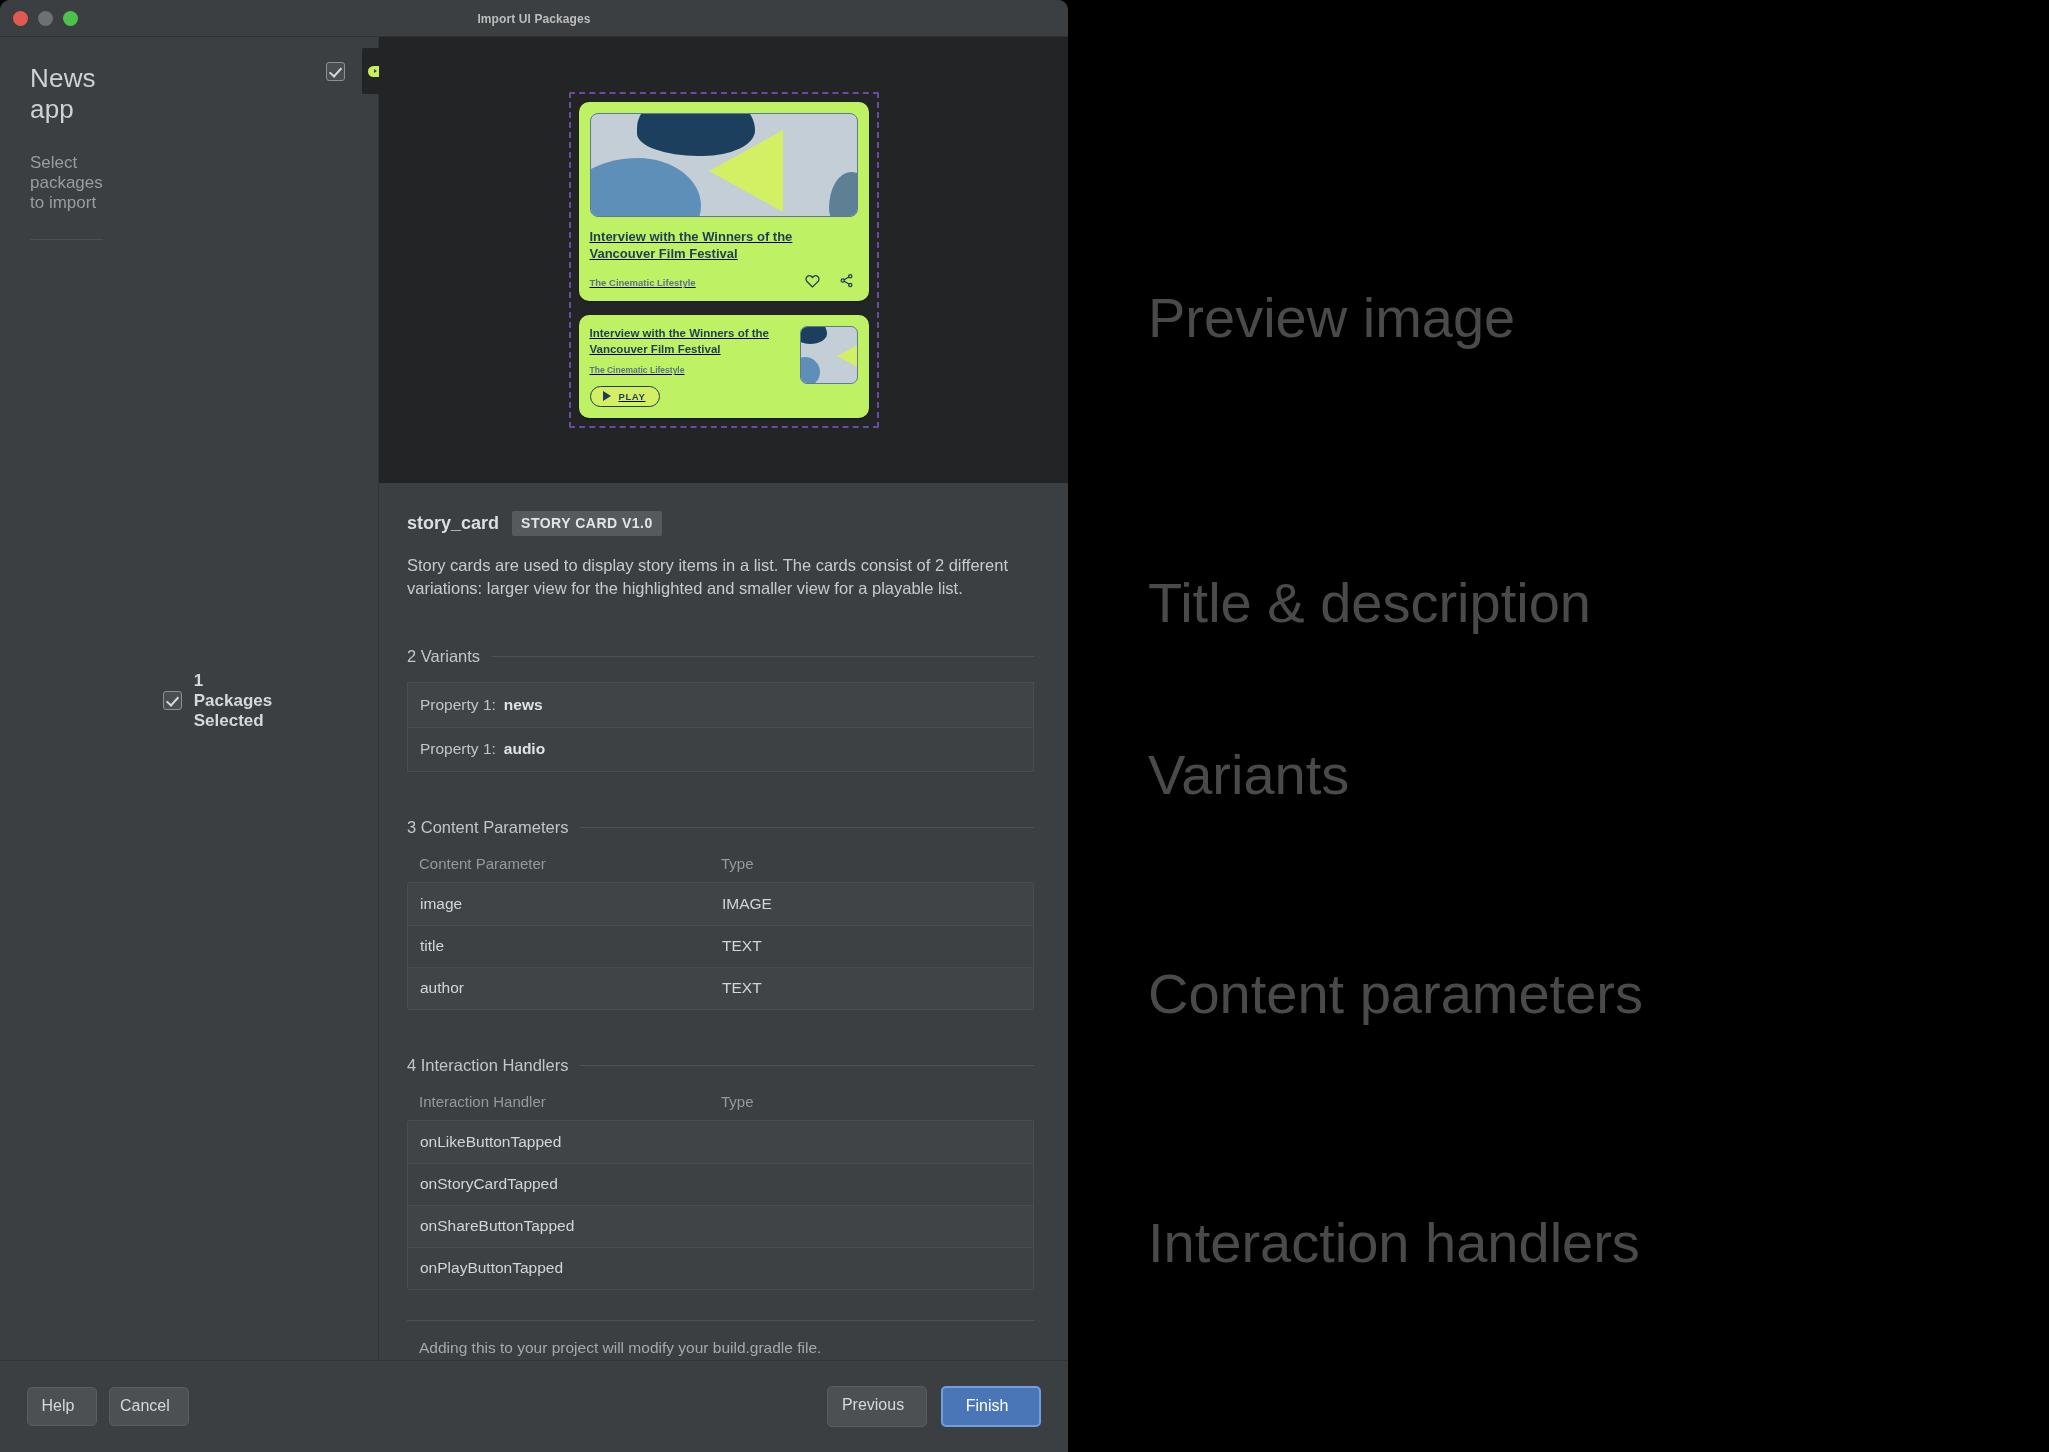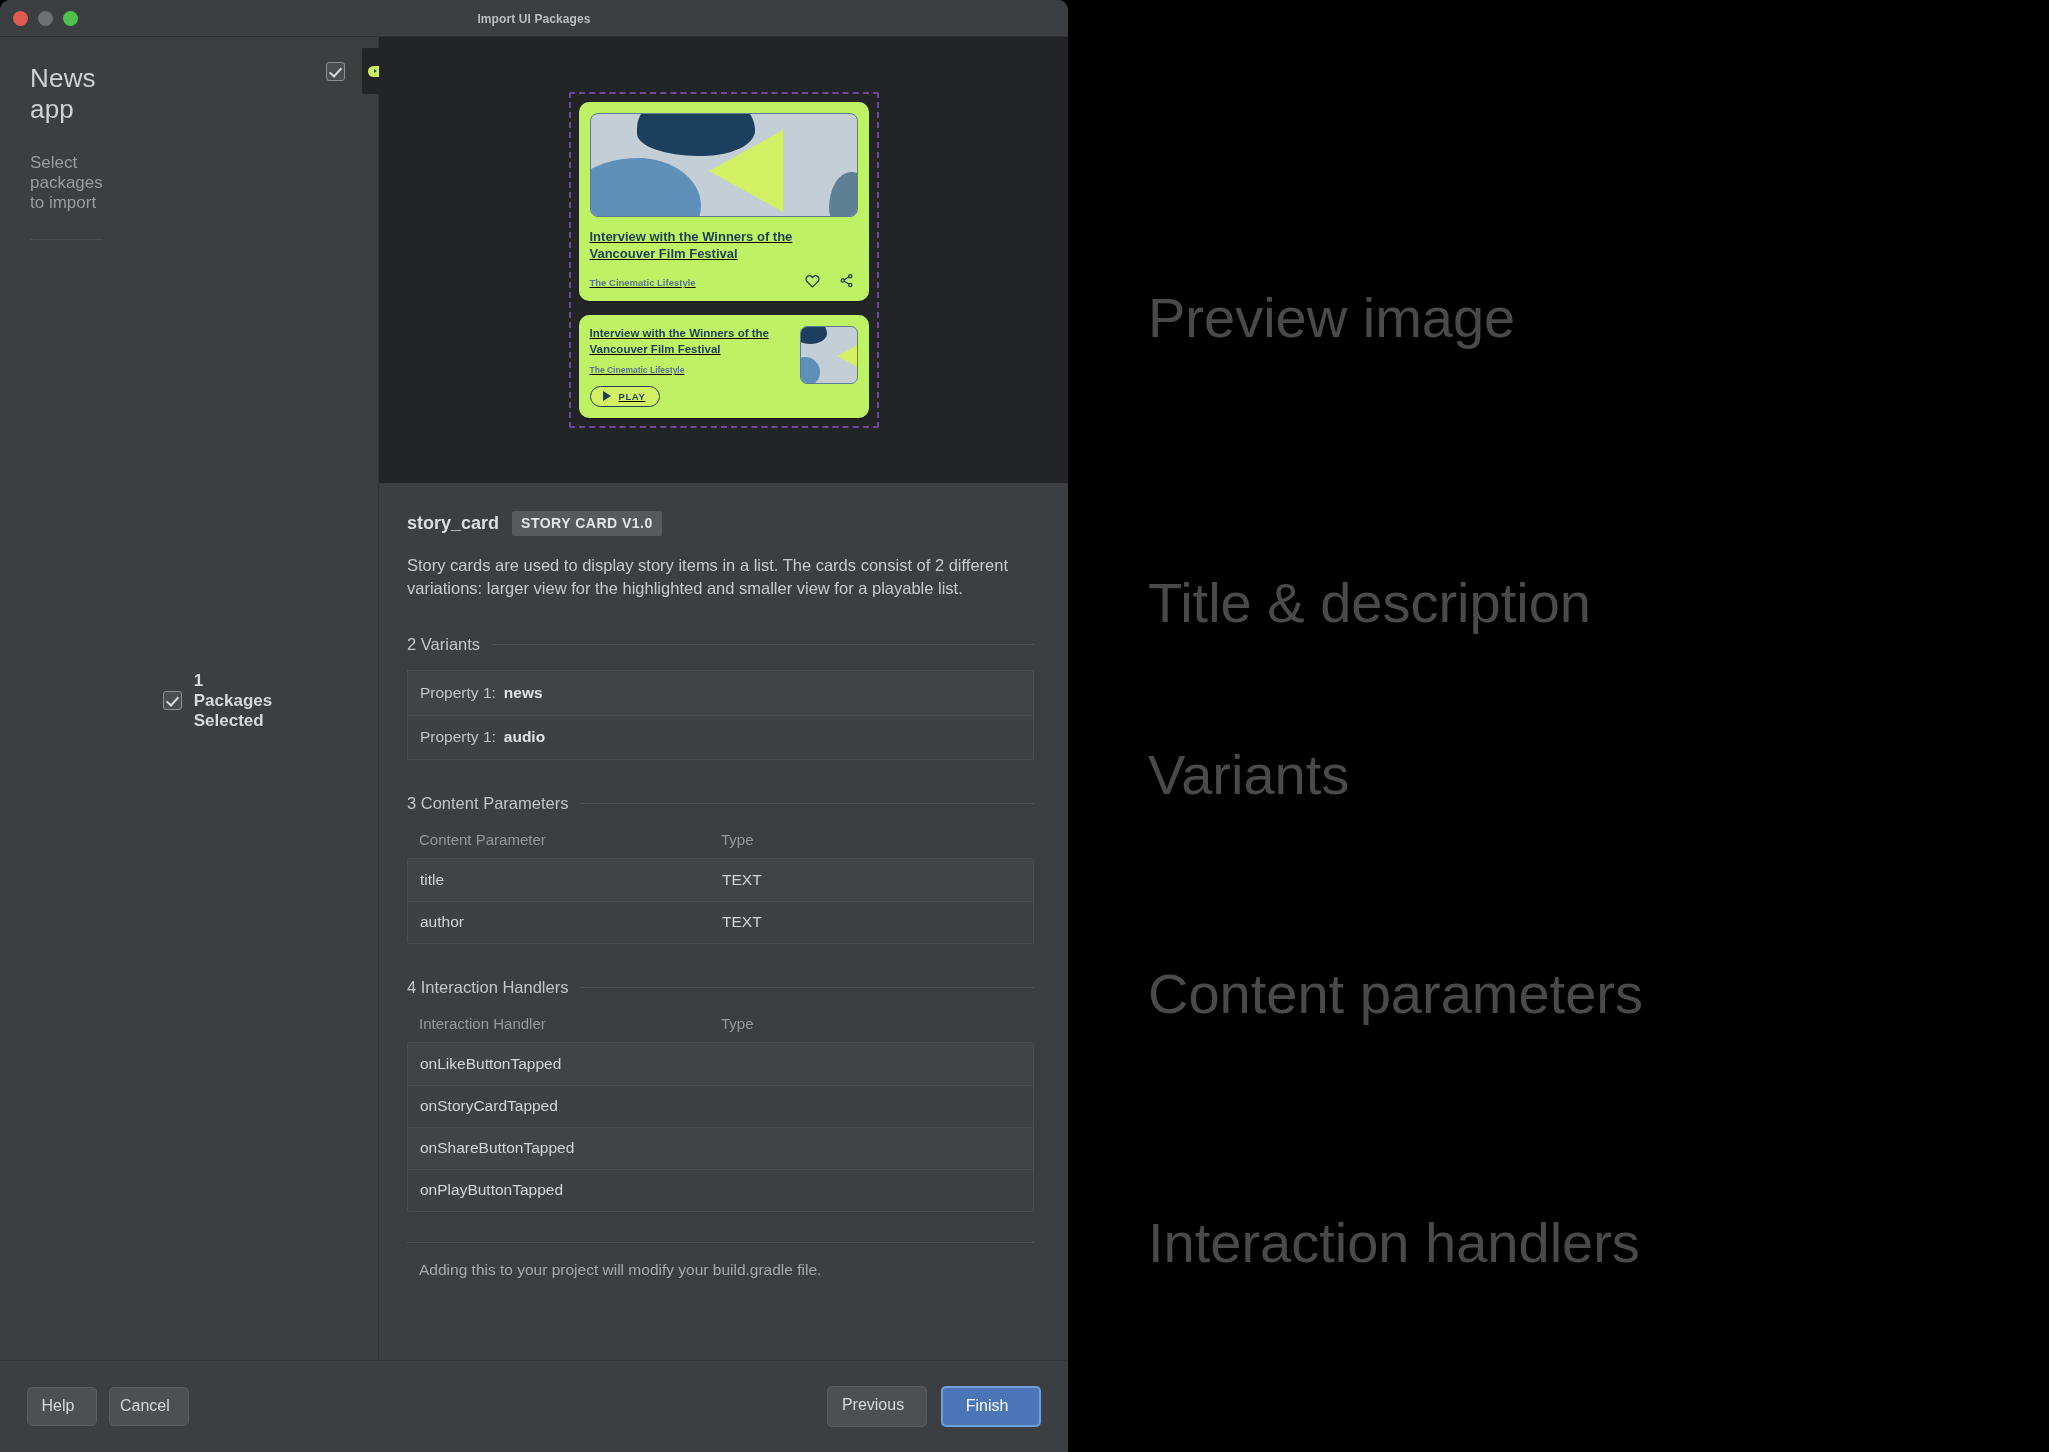--- a/index.html
+++ b/index.html
@@ -238,21 +238,21 @@
   #detail-version {
     background: #575a5d; color: #e2e4e5;
     font-size: 14px; font-weight: bold; letter-spacing: .5px;
     padding: 4px 9px 5px 9px; border-radius: 2px;
   }
   #detail-desc {
     margin-top: 18px; font-size: 16.5px; color: #c8cacb; line-height: 1.42;
     max-width: 630px;
   }
 
-  .section { margin-top: 34px; }
+  .section { margin-top: 46px; }
   .section-head { display: flex; align-items: center; gap: 12px; }
   .section-head .sh-label { font-size: 16.5px; color: #c3c5c6; white-space: nowrap; }
   .section-head .sh-rule { flex: 1; height: 1px; background: #4f5254; }
 
   .tbl { margin-top: 16px; border: 1px solid #4a4d4f; border-radius: 0; overflow: hidden; }
   .tbl .row { display: flex; align-items: center; height: 44px; padding: 0 0 0 12px; }
   .tbl .row + .row { border-top: 1px solid #4a4d4f; }
   .tbl .row:nth-child(odd) { background: #414446; }
   .tbl .row:nth-child(even) { background: #3e4143; }
   .vkey { font-size: 15.5px; color: #c2c4c5; }
@@ -460,20 +460,24 @@
           <div class="section-head">
             <span class="sh-label">3 Content Parameters</span>
             <span class="sh-rule"></span>
           </div>
           <div class="col-head">
             <span class="ch c1">Content Parameter</span>
             <span class="ch c2">Type</span>
           </div>
           <div class="tbl2">
             <div class="row">
+              <span class="cell c1">image</span>
+              <span class="cell c2">IMAGE</span>
+            </div>
+            <div class="row">
               <span class="cell c1">title</span>
               <span class="cell c2">TEXT</span>
             </div>
             <div class="row">
               <span class="cell c1">author</span>
               <span class="cell c2">TEXT</span>
             </div>
           </div>
         </div>
 

